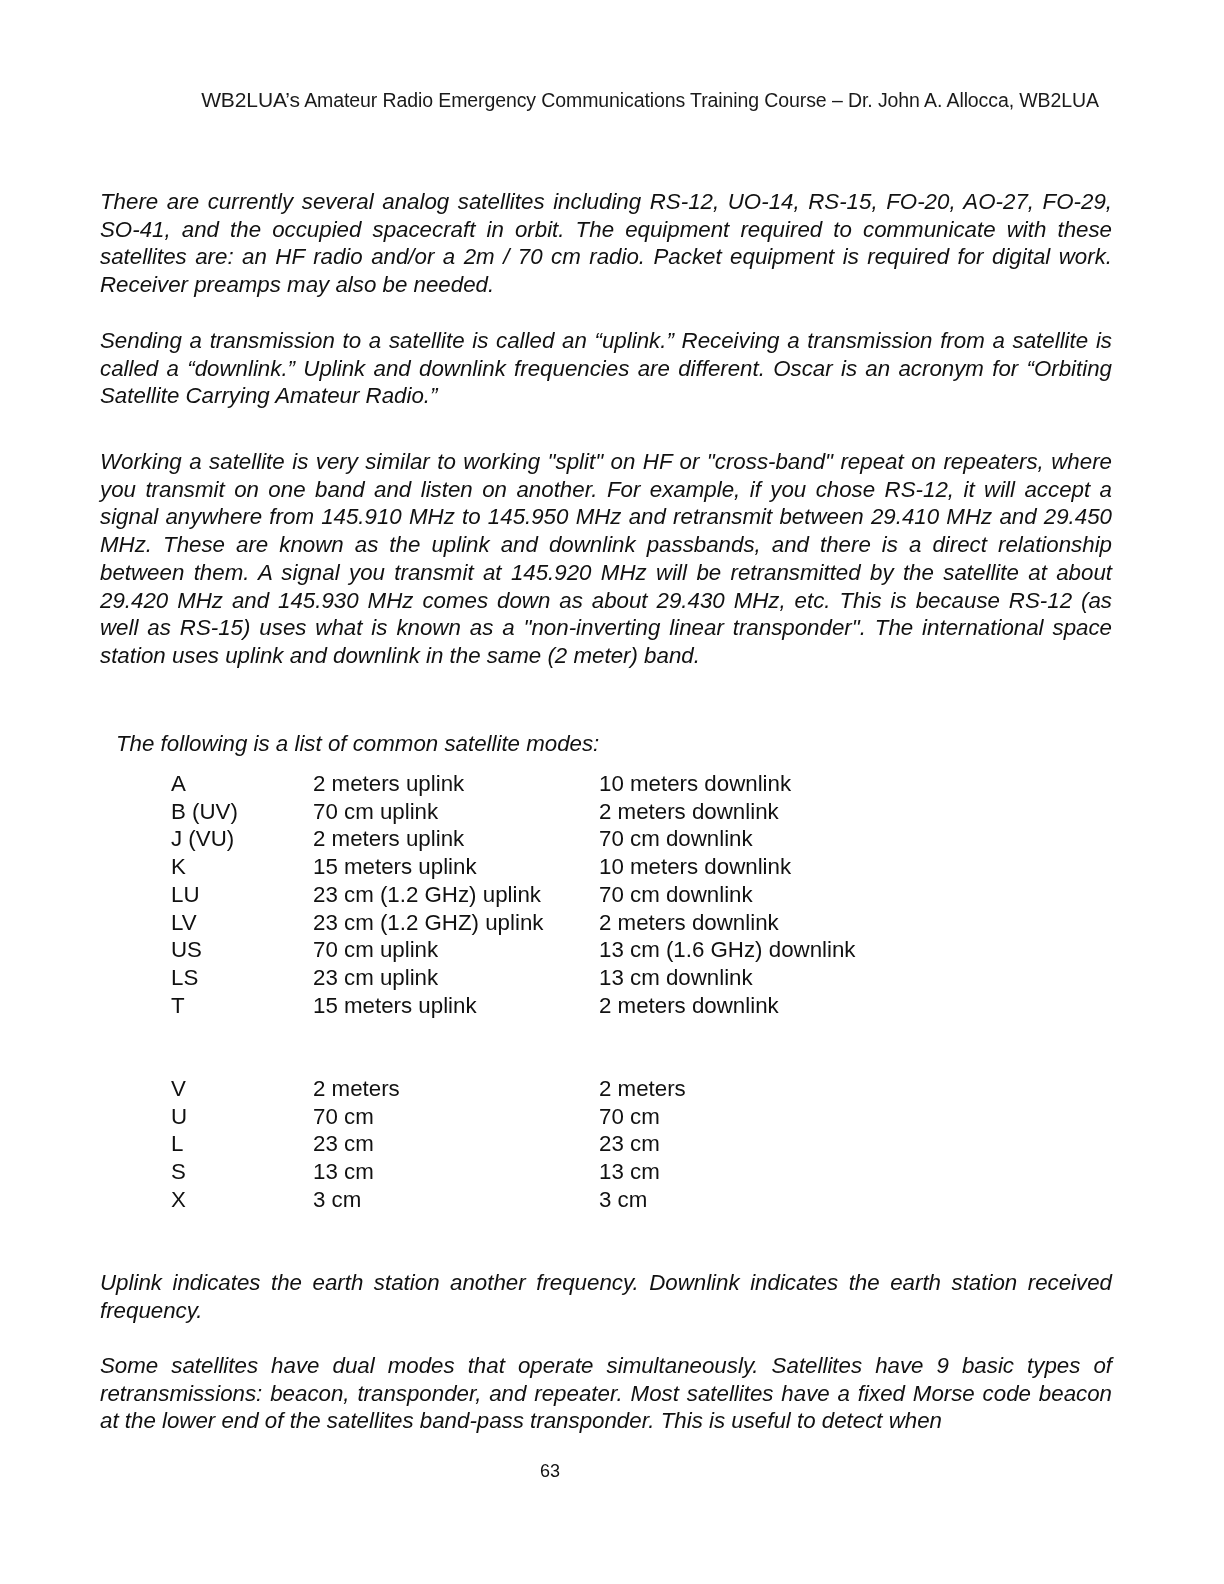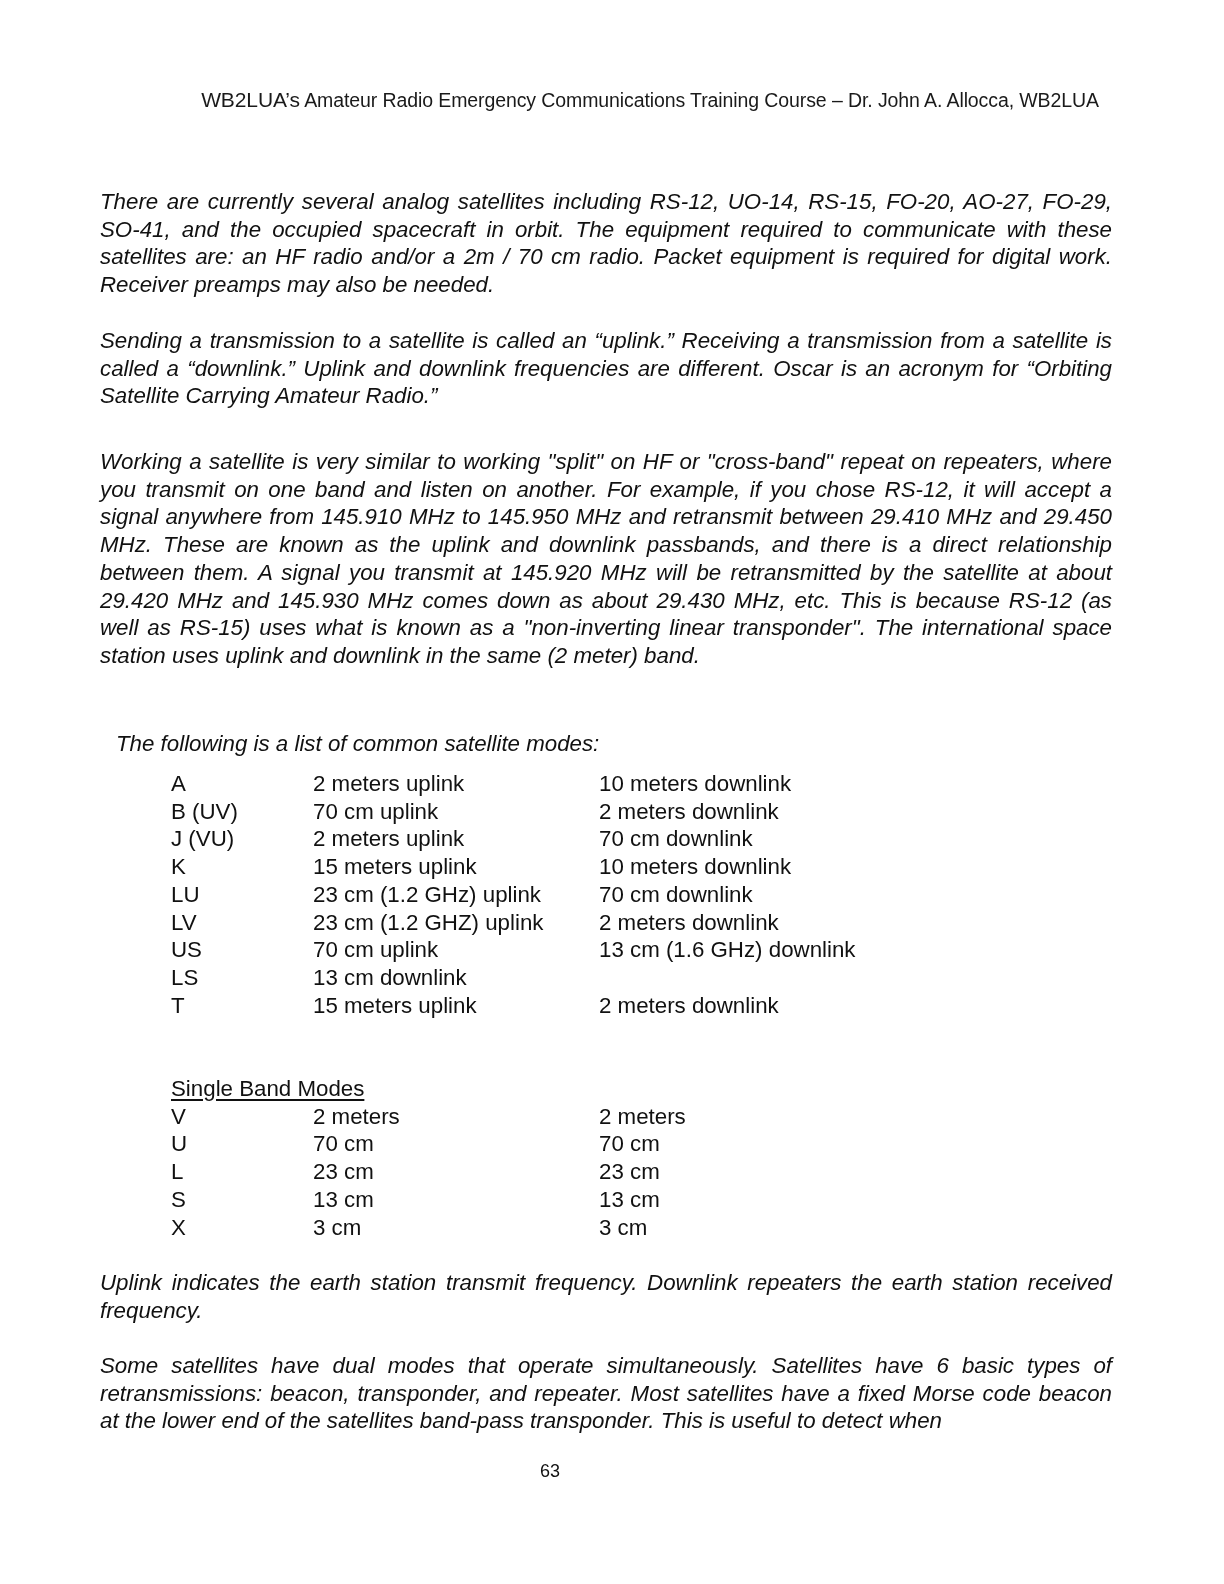--- a/index.html
+++ b/index.html
@@ -80,32 +80,32 @@
         <span class="c2">23 cm (1.2 GHZ) uplink</span>
         <span class="c3">2 meters downlink</span>
       </div>
       <div class="row">
         <span class="c1">US</span>
         <span class="c2">70 cm uplink</span>
         <span class="c3">13 cm (1.6 GHz) downlink</span>
       </div>
       <div class="row">
         <span class="c1">LS</span>
+        <span class="c2">23 cm uplink</span>
         <span class="c3">13 cm downlink</span>
       </div>
       <div class="row">
         <span class="c1">T</span>
         <span class="c2">15 meters uplink</span>
         <span class="c3">2 meters downlink</span>
       </div>
     </div>
 </div>
 
 <div class="tbl t2">
-  <div class="title">Single Band Modes</div>
   <div id="single-rows">
       <div class="row">
         <span class="c1">V</span>
         <span class="c2">2 meters</span>
         <span class="c3">2 meters</span>
       </div>
       <div class="row">
         <span class="c1">U</span>
         <span class="c2">70 cm</span>
         <span class="c3">70 cm</span>
@@ -121,16 +121,16 @@
         <span class="c3">13 cm</span>
       </div>
       <div class="row">
         <span class="c1">X</span>
         <span class="c2">3 cm</span>
         <span class="c3">3 cm</span>
       </div>
     </div>
 </div>
 
-<p class="para p5" style="margin:0">Uplink indicates the earth station transmit frequency. Downlink repeaters the earth station received frequency.</p>
-<p class="para p6" style="margin:0">Some satellites have dual modes that operate simultaneously. Satellites have 6 basic types of retransmissions: beacon, transponder, and repeater. Most satellites have a fixed Morse code beacon at the lower end of the satellites band-pass transponder. This is useful to detect when</p>
+<p class="para p5" style="margin:0">Uplink indicates the earth station another frequency. Downlink indicates the earth station received frequency.</p>
+<p class="para p6" style="margin:0">Some satellites have dual modes that operate simultaneously. Satellites have 9 basic types of retransmissions: beacon, transponder, and repeater. Most satellites have a fixed Morse code beacon at the lower end of the satellites band-pass transponder. This is useful to detect when</p>
 
 <div class="pagenum">63</div>
 
 </body></html>

